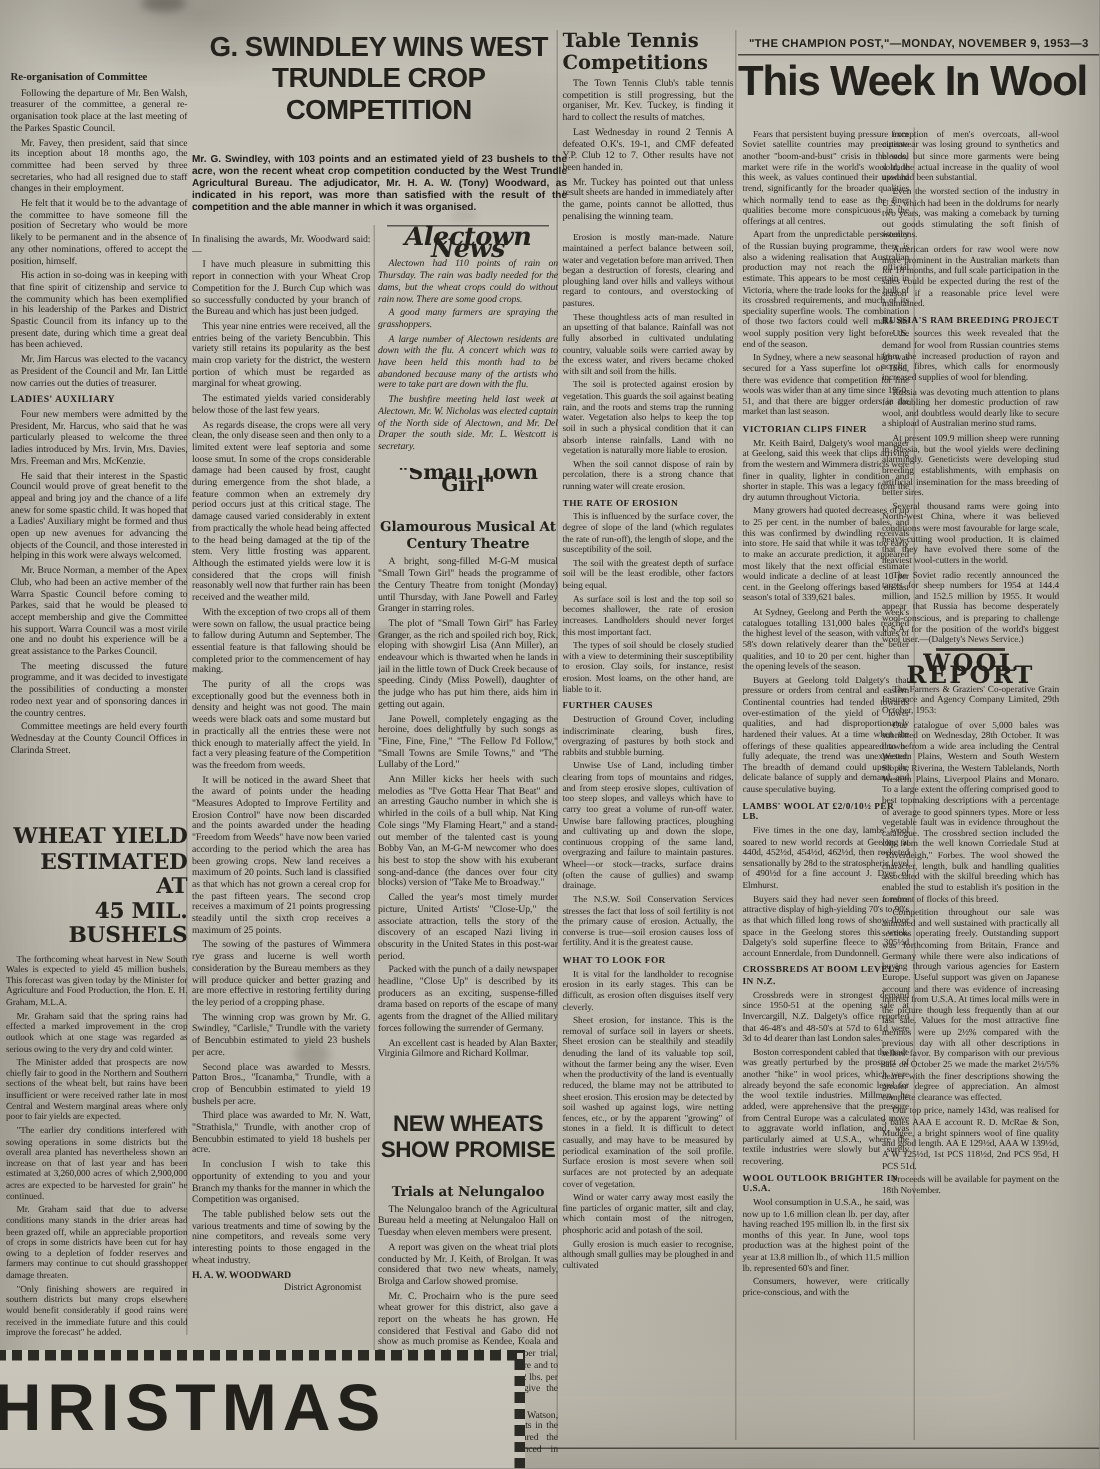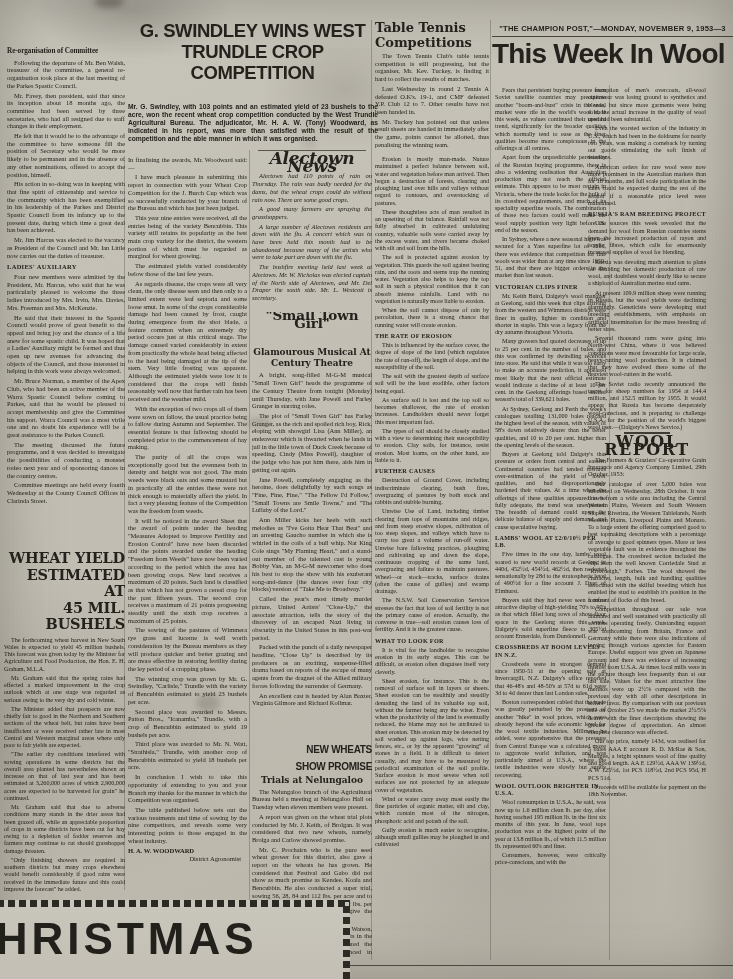--- a/index.html
+++ b/index.html
@@ -28,22 +28,22 @@
   .sub-bold{font-size:7.2px;font-weight:bold;margin:2px 0 3px;text-align:left;}
   .main-head{font-size:18.5px;line-height:21px;text-align:center;letter-spacing:-.4px;}
   .main-sub{font-size:16.5px;line-height:19px;text-align:center;margin-top:3px;letter-spacing:-.2px;}
   .intro{font-family:"Liberation Sans","DejaVu Sans",sans-serif;font-weight:bold;font-size:6.7px;line-height:8px;}
   .masthead{font-family:"Liberation Sans",sans-serif;font-weight:bold;font-size:7.6px;letter-spacing:.2px;
     text-align:center;border-bottom:1.2px solid rgba(40,38,32,.8);padding-bottom:3px;}
   .wool-title{font-size:28px;letter-spacing:-.8px;text-align:left;}
   .alectown-title{font-size:17px;text-align:center;letter-spacing:-.3px;}
   .stg-title{font-size:13.5px;text-align:center;}
   .stg-sub{font-size:9px;text-align:center;font-weight:bold;line-height:10.5px;margin:20px 0 3px;}
-  .nw-title{font-size:10px;line-height:16.5px;text-align:right;letter-spacing:-.3px;}
-  .nw-sub{font-size:9px;text-align:center;font-weight:bold;margin:2px 0 3px;}
+  .nw-title{font-size:15px;line-height:16.5px;text-align:center;letter-spacing:-.3px;}
+  .nw-sub{font-size:9px;text-align:center;font-weight:bold;margin:17px 0 3px;}
   .tt-title{font-size:13px;line-height:15px;text-align:left;}
   .ero-title{font-size:13.5px;line-height:15.5px;text-align:left;letter-spacing:-.3px;}
   .wy-title{font-size:14.5px;line-height:16.5px;text-align:right;letter-spacing:-.2px;}
   .wr-title{font-size:16px;text-align:center;letter-spacing:1.5px;margin:4px 0 3px;}
   .wr-rule{width:46px;margin:0 auto;border-top:2px solid rgba(40,38,32,.85);}
   .star-rule{border-top:1px solid rgba(44,41,35,.7);margin:2px 6px 4px;}
   .sig{margin-top:3px;text-align:left;}
   .sig-name{font-weight:bold;font-size:6.6px;}
   .sig-role{text-align:right;font-size:6.6px;padding-right:6px;}
   .lead-in{margin:0 0 2px;text-indent:0;}

